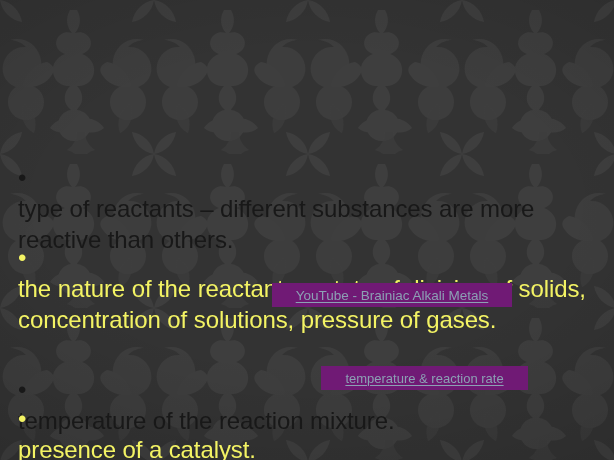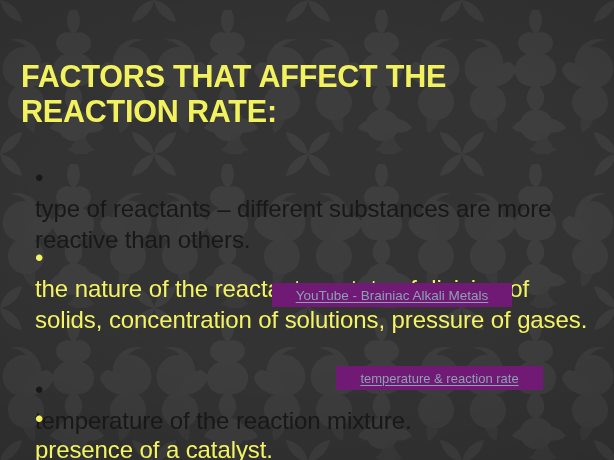--- a/index.html
+++ b/index.html
@@ -63,21 +63,20 @@
     position: absolute;
     left: 18px;
     width: 580px;
   }
 
   .bullet-text {
     font-size: 24px;
     line-height: 31px;
     letter-spacing: -0.1px;
     white-space: pre-line;
-    margin-left: 17px;
   }
 
   .tone-dark  { color: #181818; }
   .tone-light { color: #f3f364; }
 
   .bullet-mark {
     display: inline;
     font-size: 24px;
   }
 
@@ -108,21 +107,21 @@
 
   #link-youtube {
     left: 272px;
     top: 283px;
     width: 240px;
     height: 24px;
   }
   #link-youtube .link-label { font-size: 13.5px; }
 
   #link-temperature {
-    left: 336px;
+    left: 321px;
     top: 366px;
     width: 207px;
     height: 24px;
   }
   #link-temperature .link-label { font-size: 13px; }
 </style>
 </head>
 <body>
 
 <div id="slide">
@@ -167,21 +166,20 @@
         </pattern>
       </defs>
       <rect width="614" height="460" fill="url(#damask)"></rect>
     </svg>
   </div>
 
   <div id="bg-vignette"></div>
 
   <div id="content">
 
-    <h1 id="slide-title">FACTORS THAT AFFECT THE REACTION RATE:</h1>
 
     <div class="bullet-row" id="bullet-1">
       <div class="bullet-text tone-dark">
         <span class="bullet-mark">•</span>
         <span>type of reactants – different substances are more reactive than others.</span>
       </div>
     </div>
 
     <div class="bullet-row" id="bullet-2">
       <div class="bullet-text tone-light">

